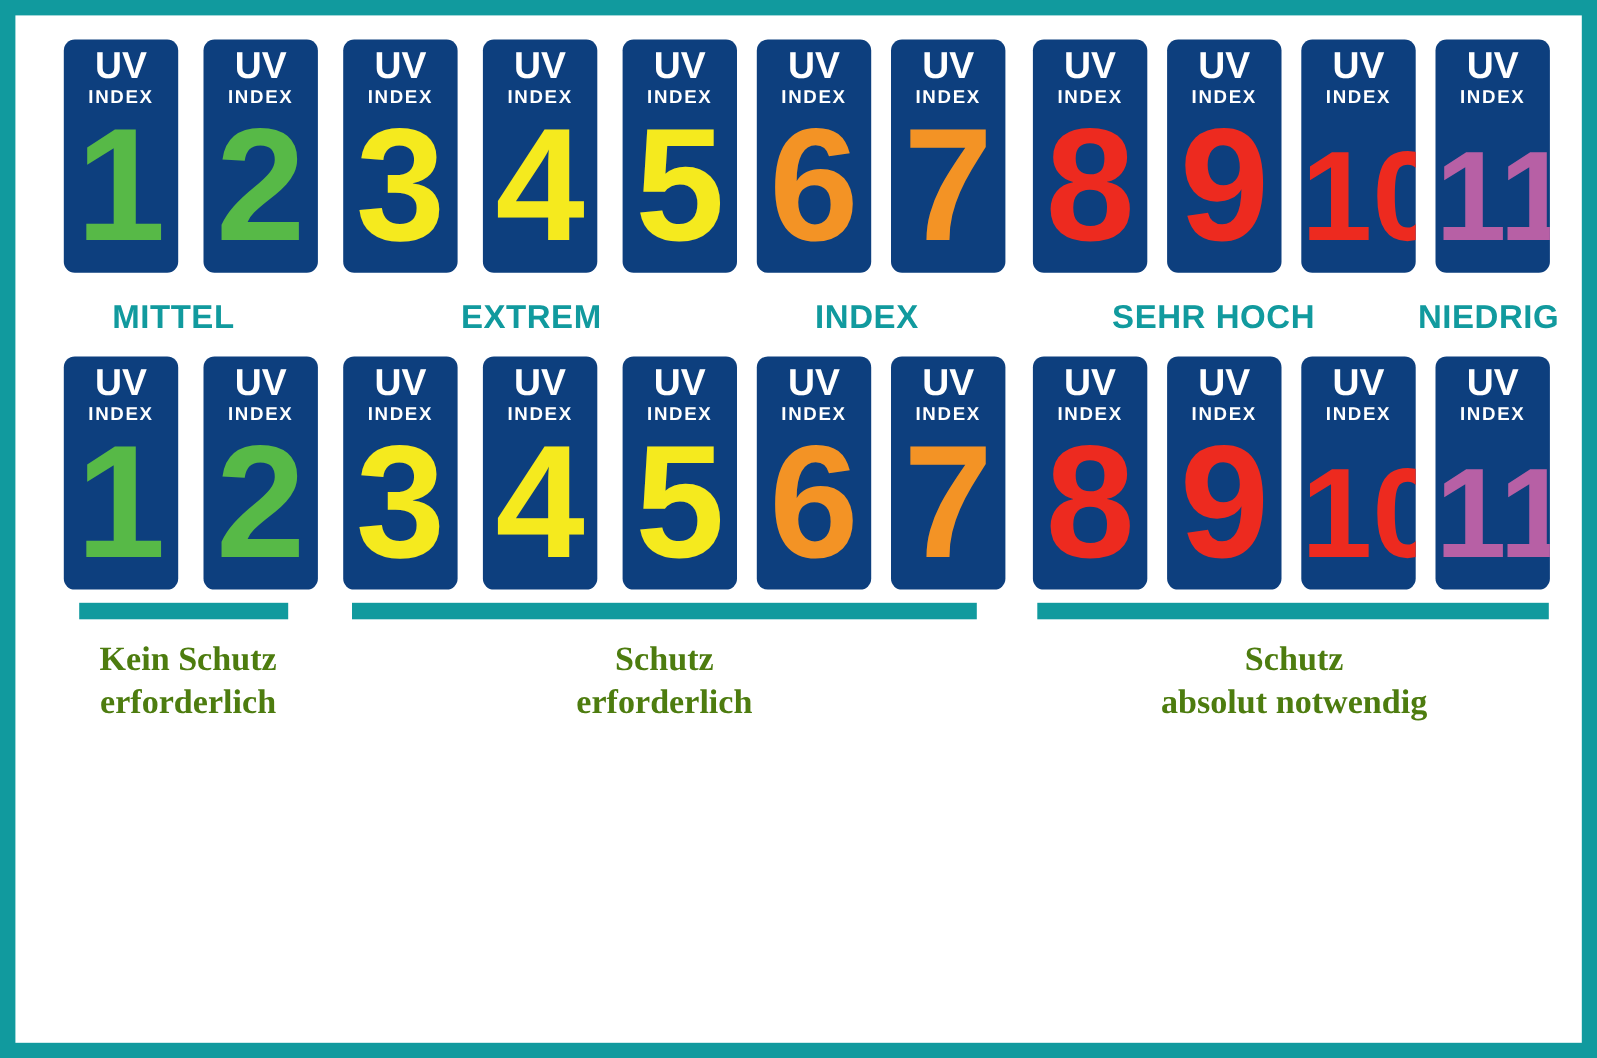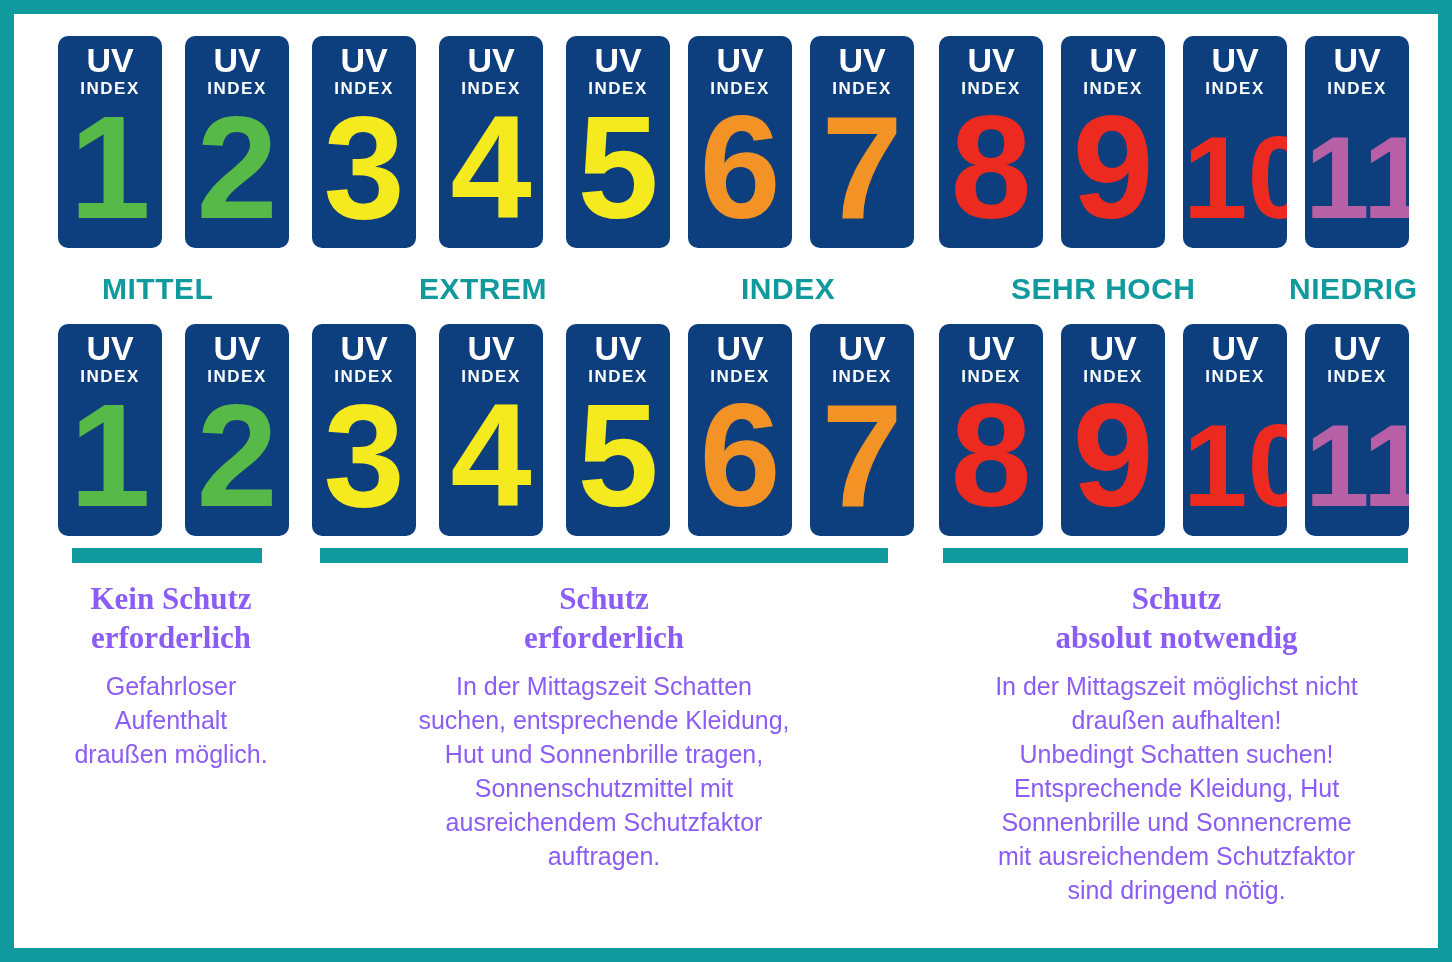--- a/index.html
+++ b/index.html
@@ -98,21 +98,21 @@
   .bar {
     position: absolute;
     height: 15px;
     background: #119a9e;
   }
 
   
   .advice {
     position: absolute;
     text-align: center;
-    color: #8b5cf6;
+    color: #4d7c0f;
   }
   .advice .head {
     font-family: "Liberation Serif", serif;
     font-weight: bold;
     font-size: 31px;
     line-height: 39px;
     margin-bottom: 12px;
     white-space: pre-line;
   }
   .advice .body {
@@ -255,41 +255,25 @@
     <div id="bars">
         <div class="bar" style="left: 58px; width: 190px; top: 534px;"></div>
         <div class="bar" style="left: 306px; width: 568px; top: 534px;"></div>
         <div class="bar" style="left: 929px; width: 465px; top: 534px;"></div>
       </div>
 
     <div id="advice">
         <div class="advice" style="left: 32px; width: 250px; top: 565px;">
           <div class="head">Kein Schutz
 erforderlich</div>
-          <div class="body">Gefahrloser
-Aufenthalt
-draußen möglich.</div>
         </div>
         <div class="advice" style="left: 310px; width: 560px; top: 565px;">
           <div class="head">Schutz
 erforderlich</div>
-          <div class="body">In der Mittagszeit Schatten
-suchen, entsprechende Kleidung,
-Hut und Sonnenbrille tragen,
-Sonnenschutzmittel mit
-ausreichendem Schutzfaktor
-auftragen.</div>
         </div>
         <div class="advice" style="left: 915px; width: 495px; top: 565px;">
           <div class="head">Schutz
 absolut notwendig</div>
-          <div class="body">In der Mittagszeit möglichst nicht
-draußen aufhalten!
-Unbedingt Schatten suchen!
-Entsprechende Kleidung, Hut
-Sonnenbrille und Sonnencreme
-mit ausreichendem Schutzfaktor
-sind dringend nötig.</div>
         </div>
       </div>
 
   </div>
 </div>
 
 </body></html>

